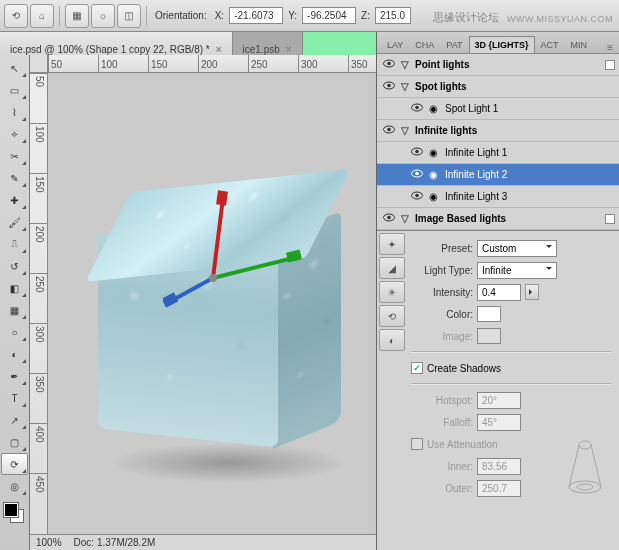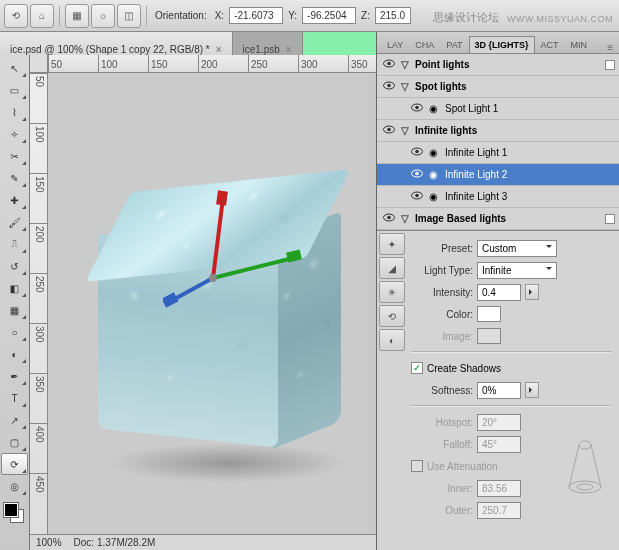--- a/index.html
+++ b/index.html
@@ -305,27 +305,20 @@
     </div>
     <div class="prow">
       <span class="lbl dis">Image:</span>
       <div class="swatch" style="background:#ddd"></div>
     </div>
     <div class="hr"></div>
     <div class="prow">
       <div class="chk">✓</div>
       <span>Create Shadows</span>
     </div>
-    <div class="prow">
-      <span class="lbl">Softness:</span>
-      <div class="txt-box">0%</div>
-      <div class="slide-btn">
-          <span class="ar"></span>
-        </div>
-    </div>
     <div class="hr"></div>
     <div class="prow">
       <span class="lbl dis">Hotspot:</span>
       <div class="txt-box dis">20°</div>
     </div>
     <div class="prow">
       <span class="lbl dis">Falloff:</span>
       <div class="txt-box dis">45°</div>
     </div>
     <div class="prow">

